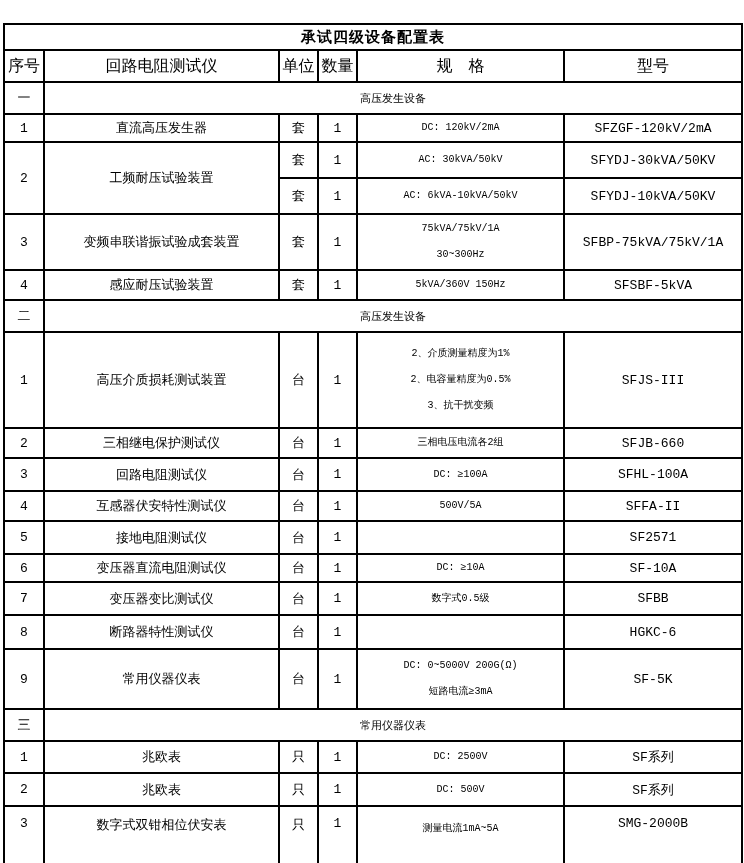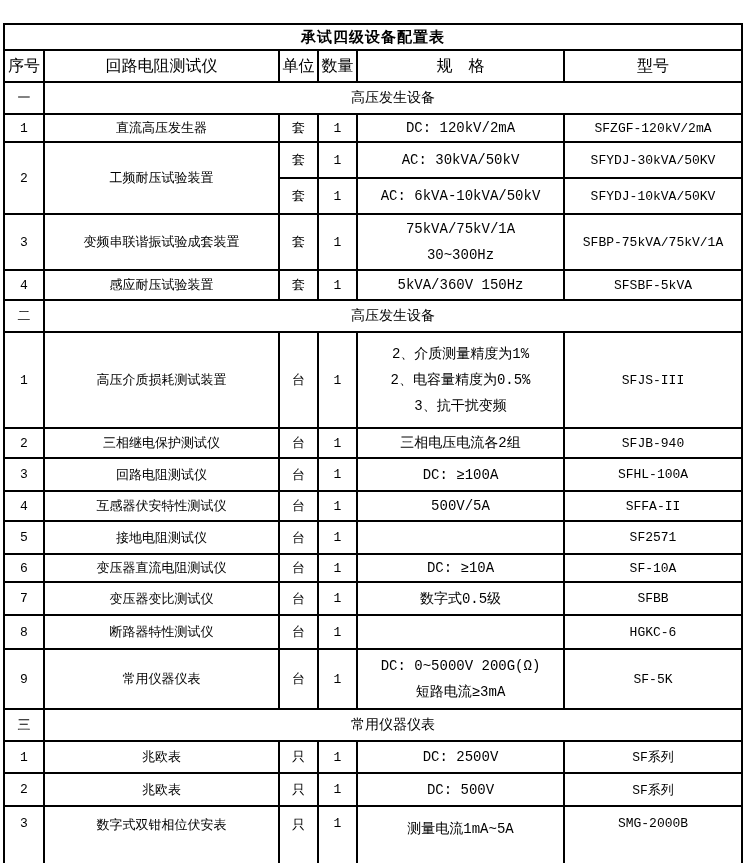--- a/index.html
+++ b/index.html
@@ -33,23 +33,23 @@
   .header-row th {
     font-size: 16px;
     height: 30px;
     white-space: pre;
   }
   .cjk { font-size: 13px; }
   .latin {
     font-family: "Liberation Mono", "DejaVu Sans Mono", monospace;
     font-size: 13px;
   }
-  .spec-cell { font-family: "Liberation Mono", "DejaVu Sans Mono", monospace; font-size: 14px; }
+  .spec-cell { font-family: "Liberation Mono", "DejaVu Sans Mono", monospace; font-size: 10px; }
   .spec-line { line-height: 26px; }
-  .section-name-cell { font-size: 14px; }
+  .section-name-cell { font-size: 11px; }
   .top-align { vertical-align: top; padding-top: 9px; }
 </style>
 </head>
 <body>
 
 <div class="wrap">
   <table>
     <colgroup>
       <col style="width:40px">
       <col style="width:235px">
@@ -142,21 +142,21 @@
           <td class="latin">SFJS-III</td>
         </tr>
         <tr style="height: 30px;">
           <td class="latin">2</td>
           <td class="cjk">三相继电保护测试仪</td>
           <td class="cjk">台</td>
           <td class="latin">1</td>
           <td class="spec-cell">
             <div class="spec-line">三相电压电流各2组</div>
           </td>
-          <td class="latin">SFJB-940</td>
+          <td class="latin">SFJB-660</td>
         </tr>
         <tr style="height: 33px;">
           <td class="latin">3</td>
           <td class="cjk">回路电阻测试仪</td>
           <td class="cjk">台</td>
           <td class="latin">1</td>
           <td class="spec-cell">
             <div class="spec-line">DC: ≥100A</div>
           </td>
           <td class="latin">SFHL-100A</td>

